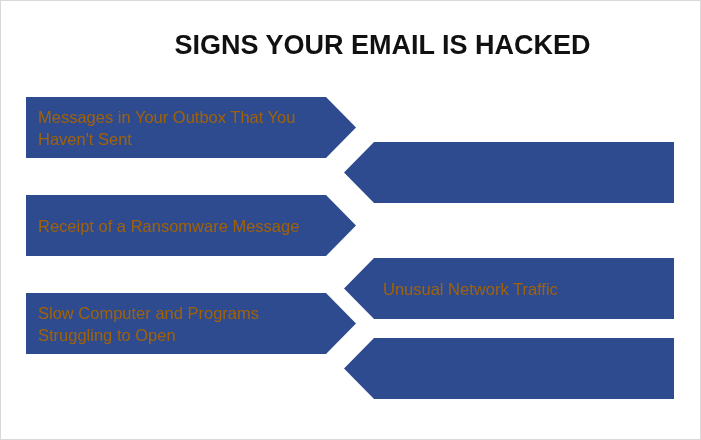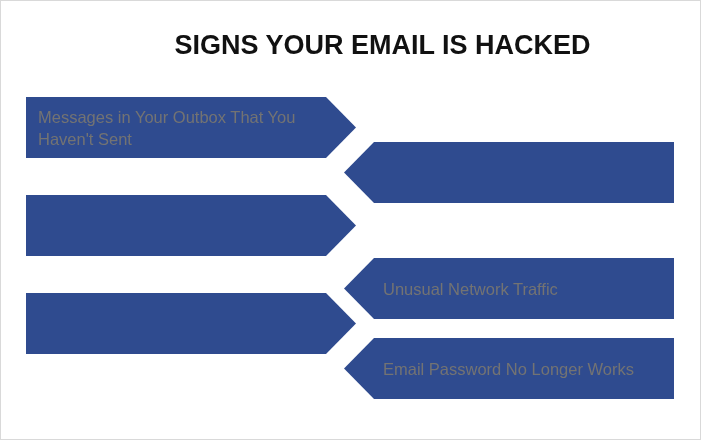--- a/index.html
+++ b/index.html
@@ -5,21 +5,21 @@
     html, body { margin:0; padding:0; }
     body { width:701px; height:440px; background:#ffffff; position:relative; overflow:hidden;
            font-family:"Liberation Sans", sans-serif; }
     .frame { position:absolute; left:0; top:0; width:699px; height:438px; border:1px solid #d9d9d9; }
     .title { position:absolute; left:0; top:30px; width:701px; text-align:center;
              font-family:"Liberation Sans", sans-serif; font-weight:bold; font-size:27px;
              color:#111111; letter-spacing:0px;padding-left:32px; }
     .box { position:absolute; height:61px; }
     .box svg { position:absolute; left:0; top:0; }
     .box .label { position:absolute; top:0; height:61px; display:flex; align-items:center;
-                  color:#737373; font-size:16.5px; line-height:22px; }
+                  color:#a16207; font-size:16.5px; line-height:22px; }
     .left .label { left:12px; width:290px; }
     .right .label { left:39px; width:290px; }
   </style>
 </head>
 <body>
 
 <div class="frame"></div>
 
 <div class="title">SIGNS YOUR EMAIL IS HACKED</div>
 
@@ -27,39 +27,40 @@
   <svg width="331" height="61">
       <polygon points="0,0 300,0 330,30.5 300,61 0,61" fill="#2f4b8f"></polygon>
     </svg>
   <div class="label">Messages in Your Outbox That You Haven't Sent</div>
 </div>
 
 <div class="box left" style="left:26px; top:195px; width:331px;">
   <svg width="331" height="61">
       <polygon points="0,0 300,0 330,30.5 300,61 0,61" fill="#2f4b8f"></polygon>
     </svg>
+  <div class="label">Receipt of a Ransomware Message</div>
 </div>
 
 <div class="box left" style="left:26px; top:293px; width:331px;">
   <svg width="331" height="61">
       <polygon points="0,0 300,0 330,30.5 300,61 0,61" fill="#2f4b8f"></polygon>
     </svg>
+  <div class="label">Slow Computer and Programs Struggling to Open</div>
 </div>
 
 <div class="box right" style="left:344px; top:142px; width:331px;">
   <svg width="331" height="61">
       <polygon points="30,0 330,0 330,61 30,61 0,30.5" fill="#2f4b8f"></polygon>
     </svg>
 </div>
 
 <div class="box right" style="left:344px; top:240px; width:331px;margin-top:18px;">
   <svg width="331" height="61">
       <polygon points="30,0 330,0 330,61 30,61 0,30.5" fill="#2f4b8f"></polygon>
     </svg>
   <div class="label">Unusual Network Traffic</div>
 </div>
 
 <div class="box right" style="left:344px; top:338px; width:331px;">
   <svg width="331" height="61">
       <polygon points="30,0 330,0 330,61 30,61 0,30.5" fill="#2f4b8f"></polygon>
     </svg>
-  <div class="label">Email Password No Longer Works</div>
 </div>
 
 </body></html>

